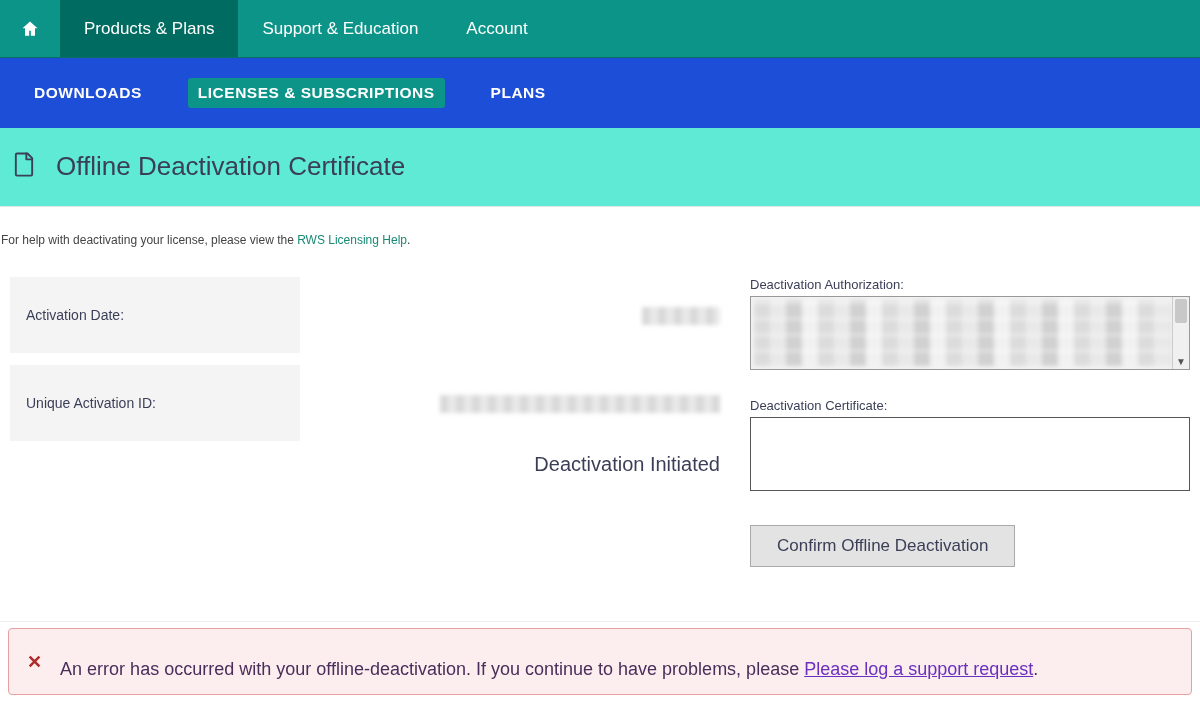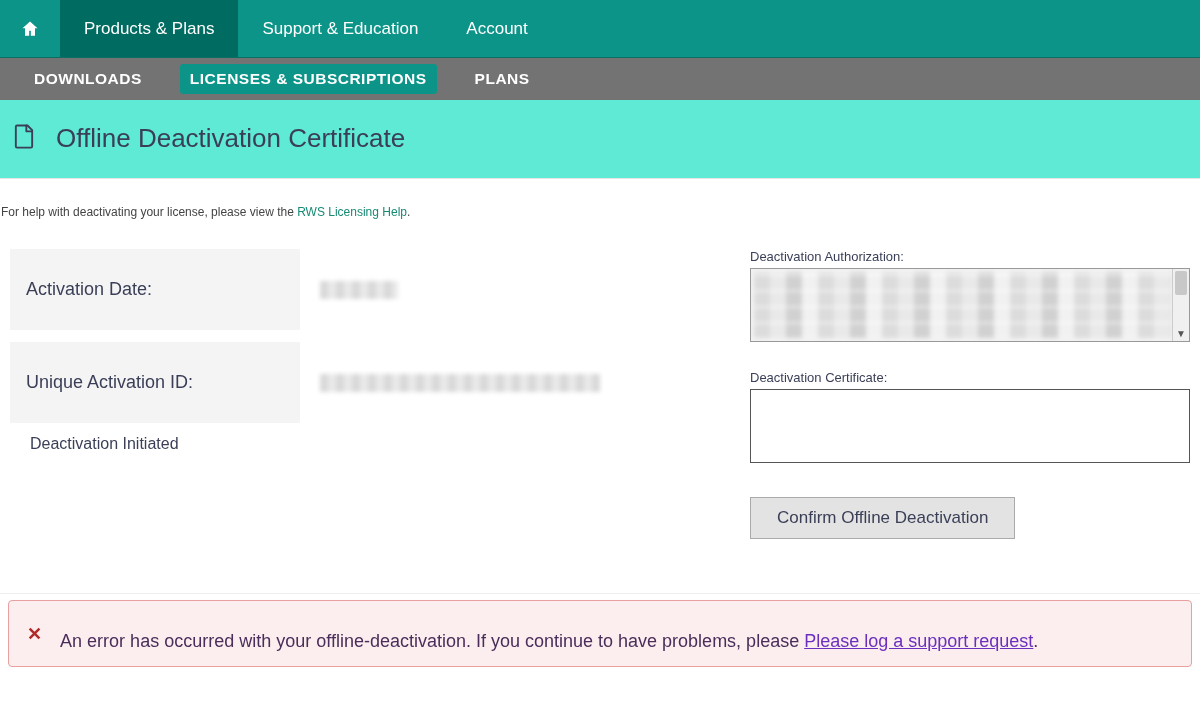--- a/index.html
+++ b/index.html
@@ -6,41 +6,41 @@
   body { font-family: "Segoe UI", Arial, sans-serif; background: #fff; width: 1200px; }
 
   
   .topnav { background: #0d9488; display: flex; align-items: stretch; height: 58px; border-bottom: 1px solid #0a6e64; }
   .home-btn { width: 60px; display: flex; align-items: center; justify-content: center; color: #fff; cursor: pointer; }
   .home-btn svg { width: 20px; height: 20px; fill: #fff; }
   .topnav-item { display: flex; align-items: center; padding: 0 24px; color: #fff; font-size: 17px; cursor: pointer; }
   .topnav-item.active { background: #006b60; }
 
   
-  .subnav { background: #737373; display: flex; align-items: center; height: 42px; padding: 0 24px; gap: 28px; }
+  .subnav { background: #1d4ed8; display: flex; align-items: center; height: 70px; padding: 0 24px; gap: 36px; }
   .subnav-item { color: #fff; font-size: 15.5px; font-weight: 600; letter-spacing: 0.5px; cursor: pointer; padding: 6px 10px; border-radius: 3px; }
   .subnav-item.active { background: #0d9488; }
 
   
   .page-title-row { display: flex; align-items: center; gap: 18px; padding: 22px 10px 24px 10px; border-bottom: 1px solid #e5e5e5; background: #5eead4; }
   .page-title-row .cert-icon { color: #3a3f57; }
   .page-title { font-size: 26px; font-weight: 400; color: #3a3f57; }
 
   
   .help-text { padding: 26px 10px 30px 1px; font-size: 12px; color: #444; }
   .help-text a { color: #178a74; text-decoration: none; }
 
   
   .content-wrap { display: flex; padding: 0 10px 40px 10px; gap: 30px; }
   .col-left { flex: 1; }
   .col-right { flex: 1; max-width: 440px; }
 
   .field-row { display: flex; align-items: center; margin-bottom: 12px; }
-  .field-label { background: #f4f4f4; width: 290px; padding: 30px 16px; font-size: 18px; color: #3a3f57; }
-  .field-value { padding-left: 20px; font-size: 16px; color: #3a3f57; flex: 1; }
+  .field-label { background: #f4f4f4; width: 290px; padding: 30px 16px; font-size: 14px; color: #3a3f57; }
+  .field-value { padding-left: 20px; font-size: 20px; color: #3a3f57; flex: 1; text-align: right; }
 
   .blur-bar {
     display: inline-block; height: 18px; vertical-align: middle;
     background: repeating-linear-gradient(90deg, #d9d9d9 0 8px, #e9e9e9 8px 16px);
     filter: blur(2px);
   }
 
   .right-label { font-size: 13px; color: #3a3f57; margin-bottom: 4px; }
   .auth-box { position: relative; border: 1px solid #999; width: 100%; height: 74px; background: #f3f3f3; overflow: hidden; }
   .auth-box .mosaic {

